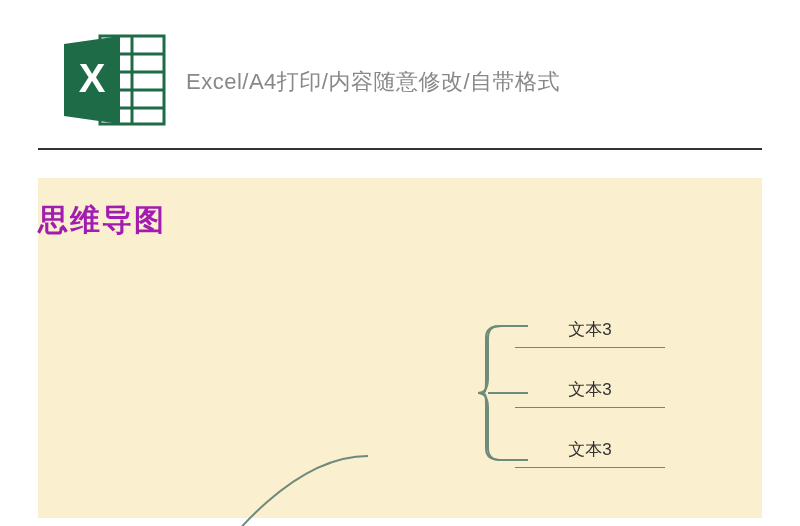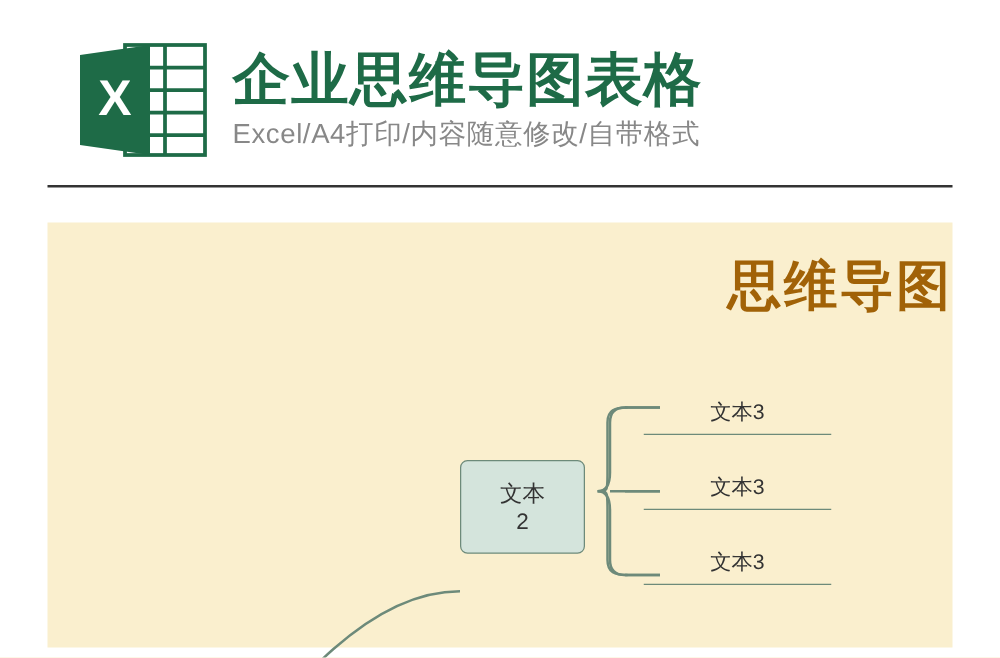--- a/index.html
+++ b/index.html
@@ -51,24 +51,24 @@
       margin: 0 38px;
     }
     .canvas-area {
       margin: 28px 38px 0 38px;
       background: #faefce;
       height: 340px;
       position: relative;
       padding-top: 22px;
     }
     .canvas-title {
-      text-align: right;
-      font-size: 43px;
+      text-align: left;
+      font-size: 30px;
       font-weight: 900;
-      color: #a16207;
+      color: #a21caf;
       letter-spacing: 2px;
     }
     .node-box {
       position: absolute;
       background: #d4e4dc;
       border: 1px solid #6d8a7a;
       border-radius: 6px;
       padding: 14px 28px;
       font-size: 18px;
       color: #333333;
@@ -111,35 +111,33 @@
       <line x1="72" y1="6" x2="72" y2="94" stroke="#1e6b47" stroke-width="3"></line>
       <line x1="40" y1="24" x2="104" y2="24" stroke="#1e6b47" stroke-width="3"></line>
       <line x1="40" y1="42" x2="104" y2="42" stroke="#1e6b47" stroke-width="3"></line>
       <line x1="40" y1="60" x2="104" y2="60" stroke="#1e6b47" stroke-width="3"></line>
       <line x1="40" y1="78" x2="104" y2="78" stroke="#1e6b47" stroke-width="3"></line>
       <polygon points="4,14 60,6 60,94 4,86" fill="#1e6b47"></polygon>
       <text x="32" y="62" font-size="40" font-weight="bold" fill="#ffffff" text-anchor="middle" font-family="Arial">X</text>
     </svg>
   </div>
   <div class="header-text">
-    <div class="main-title">企业思维导图表格</div>
     <div class="sub-title">Excel/A4打印/内容随意修改/自带格式</div>
   </div>
 </div>
 
 <div class="divider"></div>
 
 <div class="canvas-area">
   <div class="canvas-title">思维导图</div>
 
   <svg class="curve" width="724" height="340">
     <path d="M 150 360 C 190 290, 260 215, 330 215" stroke="#6d8a7a" stroke-width="2" fill="none"></path>
   </svg>
 
-  <div class="node-box node2">文本2</div>
 
   <svg class="bracket" style="left:430px; top:130px;" width="70" height="170">
     <path d="M 10 85 
              Q 20 85 20 70 
              L 20 30 
              Q 20 18 32 18 
              L 60 18
              M 10 85 
              Q 20 85 20 100 
              L 20 140 

